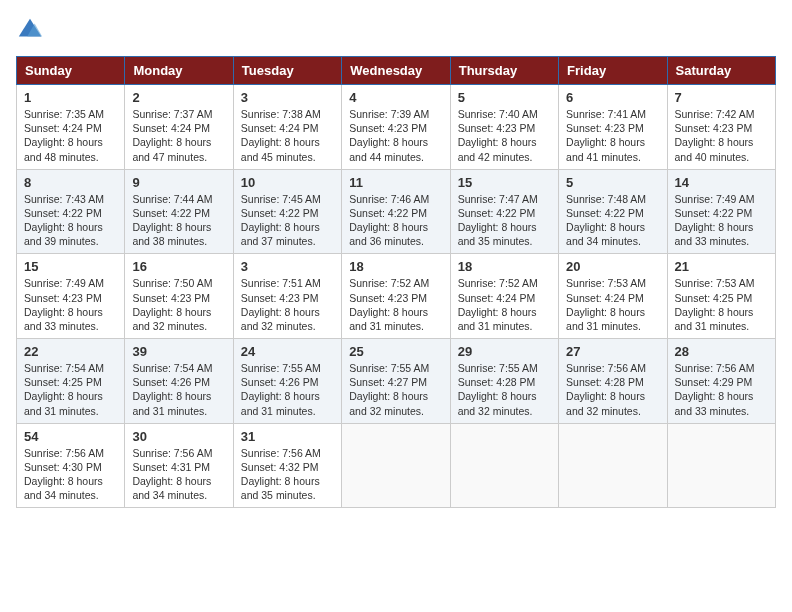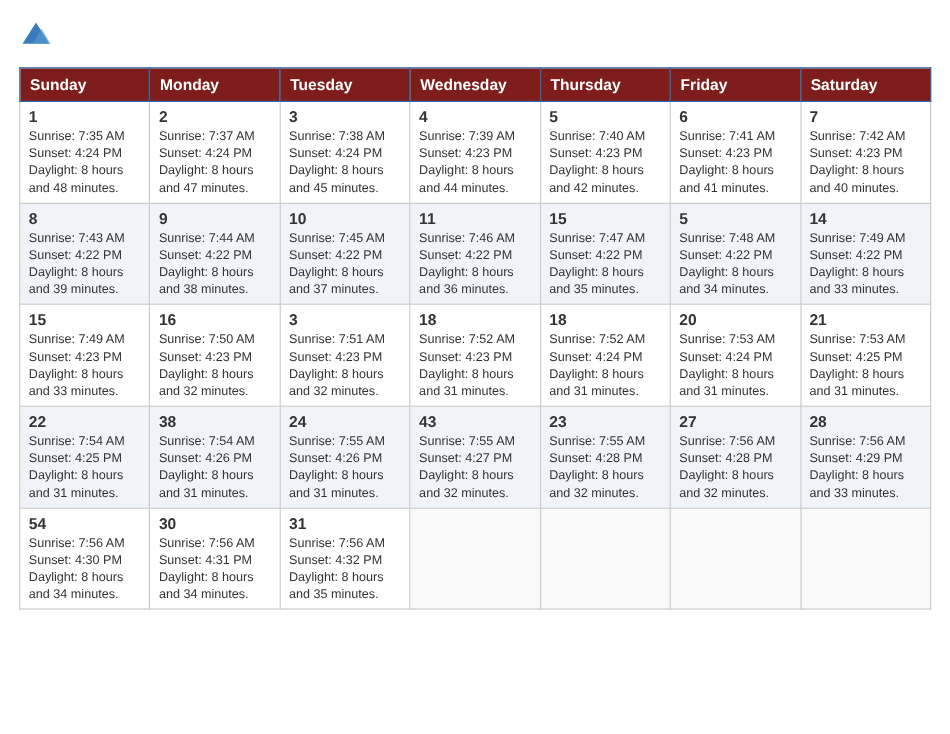--- a/index.html
+++ b/index.html
@@ -211,33 +211,33 @@
           <span class="day-number">21</span>
           <span class="cell-text">Sunrise: 7:53 AM<br>Sunset: 4:25 PM<br>Daylight: 8 hours and 31 minutes.</span>
         </td>
       </tr>
       <tr>
         <td>
           <span class="day-number">22</span>
           <span class="cell-text">Sunrise: 7:54 AM<br>Sunset: 4:25 PM<br>Daylight: 8 hours and 31 minutes.</span>
         </td>
         <td>
-          <span class="day-number">38</span>
+          <span class="day-number">39</span>
           <span class="cell-text">Sunrise: 7:54 AM<br>Sunset: 4:26 PM<br>Daylight: 8 hours and 31 minutes.</span>
         </td>
         <td>
           <span class="day-number">24</span>
           <span class="cell-text">Sunrise: 7:55 AM<br>Sunset: 4:26 PM<br>Daylight: 8 hours and 31 minutes.</span>
         </td>
         <td>
-          <span class="day-number">43</span>
+          <span class="day-number">25</span>
           <span class="cell-text">Sunrise: 7:55 AM<br>Sunset: 4:27 PM<br>Daylight: 8 hours and 32 minutes.</span>
         </td>
         <td>
-          <span class="day-number">23</span>
+          <span class="day-number">29</span>
           <span class="cell-text">Sunrise: 7:55 AM<br>Sunset: 4:28 PM<br>Daylight: 8 hours and 32 minutes.</span>
         </td>
         <td>
           <span class="day-number">27</span>
           <span class="cell-text">Sunrise: 7:56 AM<br>Sunset: 4:28 PM<br>Daylight: 8 hours and 32 minutes.</span>
         </td>
         <td>
           <span class="day-number">28</span>
           <span class="cell-text">Sunrise: 7:56 AM<br>Sunset: 4:29 PM<br>Daylight: 8 hours and 33 minutes.</span>
         </td>

